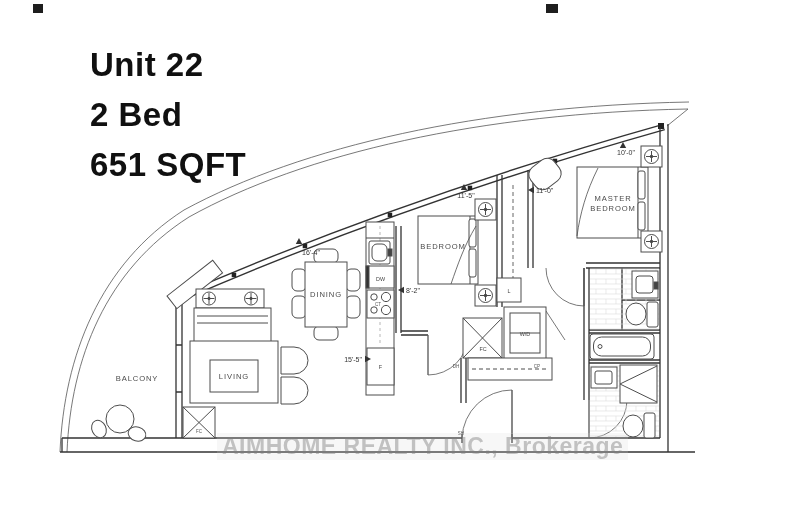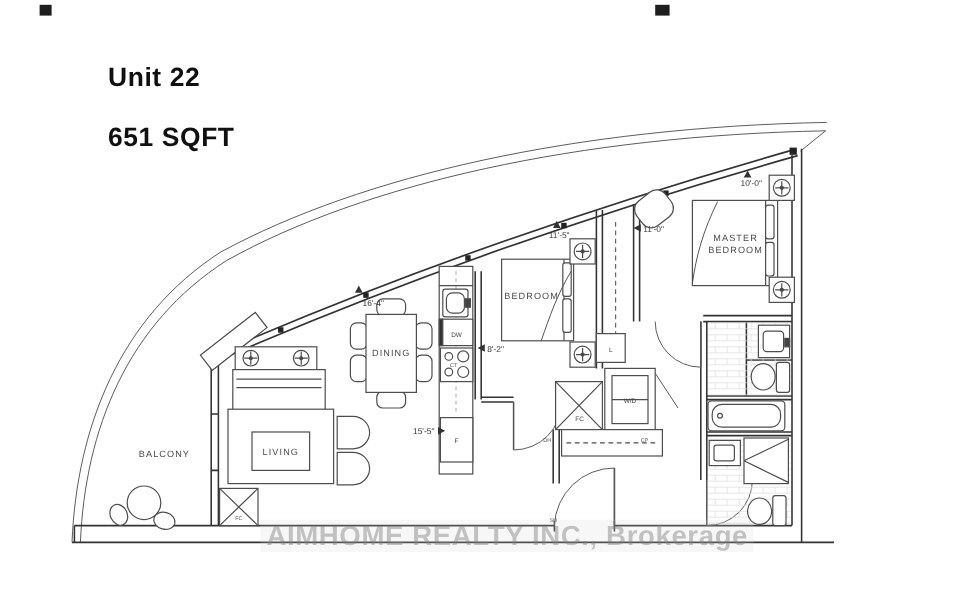--- a/index.html
+++ b/index.html
@@ -1,19 +1,19 @@
 <!DOCTYPE html>
 <html><head>
 <meta charset="utf-8">
 <style>
   html,body{margin:0;padding:0;}
   body{width:800px;height:506px;background:#ffffff;position:relative;overflow:hidden;
        font-family:"Liberation Sans",sans-serif;}
   .titleblock{position:absolute;left:90px;top:40px;color:#101010;}
-  .titleblock div{font-size:22px;font-weight:bold;line-height:50px;letter-spacing:.5px;}
+  .titleblock div{font-size:33px;font-weight:bold;line-height:50px;letter-spacing:.5px;}
   .mark{position:absolute;background:#1e1e1e;}
   #mark-left{left:33px;top:4px;width:10px;height:9px;}
   #mark-right{left:546px;top:4px;width:12px;height:9px;}
   .watermark{position:absolute;left:217px;top:433px;font-size:23px;font-weight:bold;
              color:#8f8f8f;opacity:.55;letter-spacing:.5px;white-space:nowrap;
              background:rgba(214,214,214,.35);padding:0 5px;}
   svg{position:absolute;left:0;top:0;}
   svg text{font-family:"Liberation Sans",sans-serif;fill:#3d3d3d;}
   .rm{font-size:7.6px;letter-spacing:.9px;fill:#4a4a4a;}
   .dim{font-size:7px;fill:#333;}
@@ -26,20 +26,21 @@
   .arr{fill:#333;stroke:none;}
 </style>
 </head>
 <body>
 
 <div id="mark-left" class="mark"></div>
 <div id="mark-right" class="mark"></div>
 
 <div class="titleblock">
   <div>Unit 22</div>
+  <div>2 Bed</div>
   <div>651 SQFT</div>
 </div>
 
 <svg width="800" height="506" viewBox="0 0 800 506">
 
   <g class="thin">
     <path d="M 60,452 C 64,356 100,264 184,210 C 302,146 480,106 689,102"></path>
     <path d="M 67,452 C 71,358 106,270 189,217 C 304,153 482,113 688,109"></path>
     <path d="M 688,109 L 667,126"></path>
   </g>

